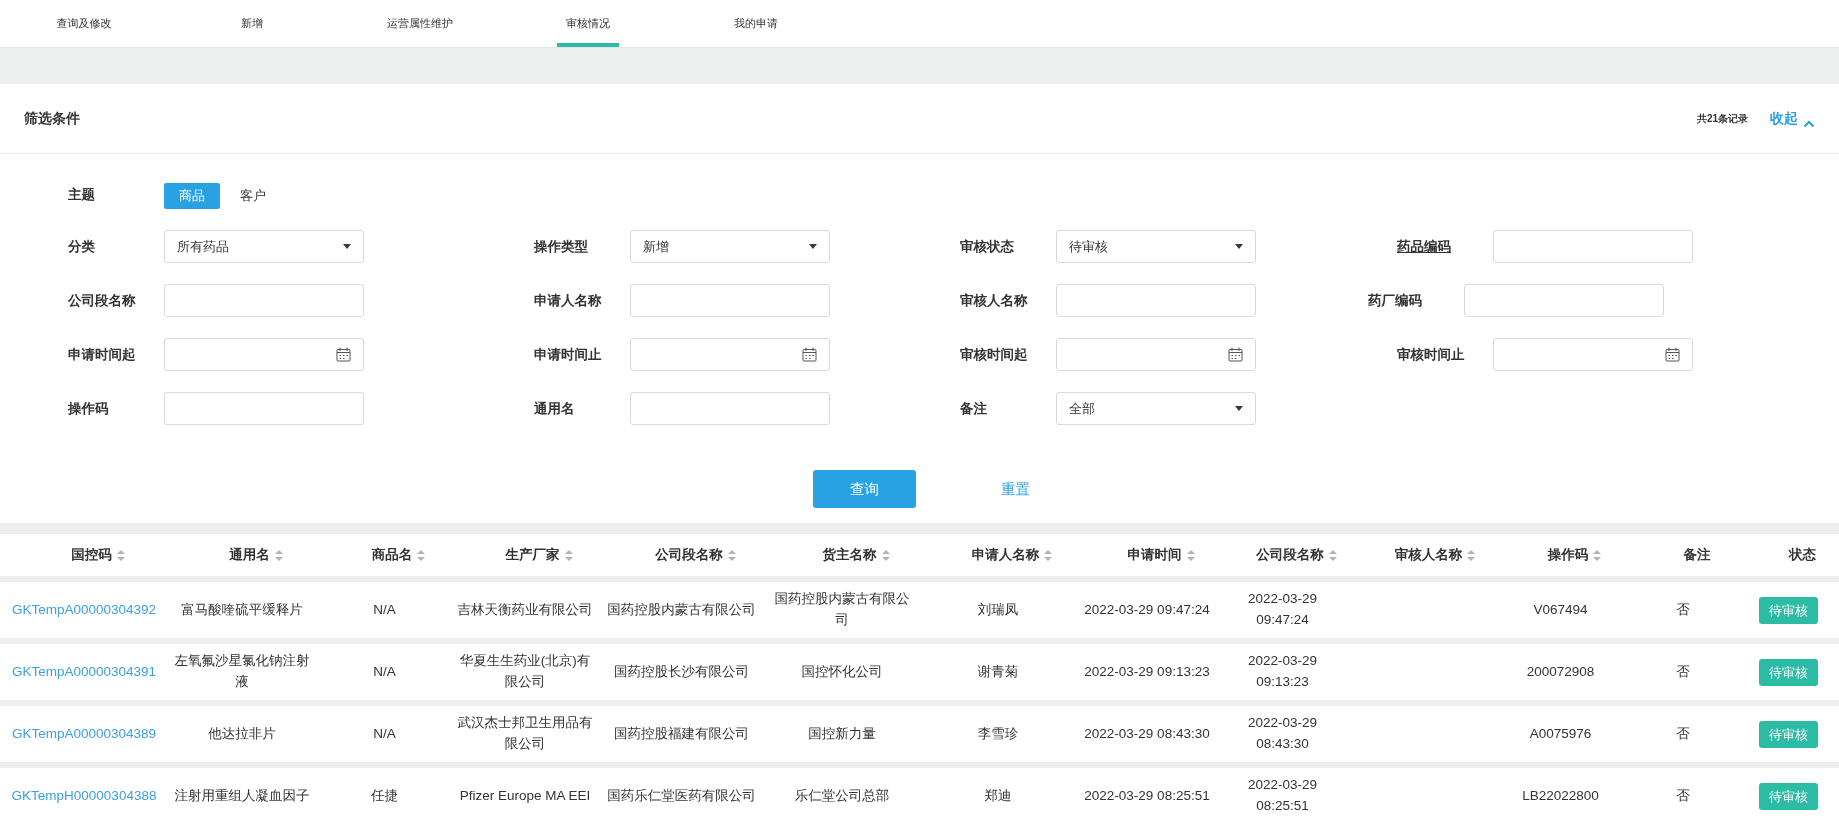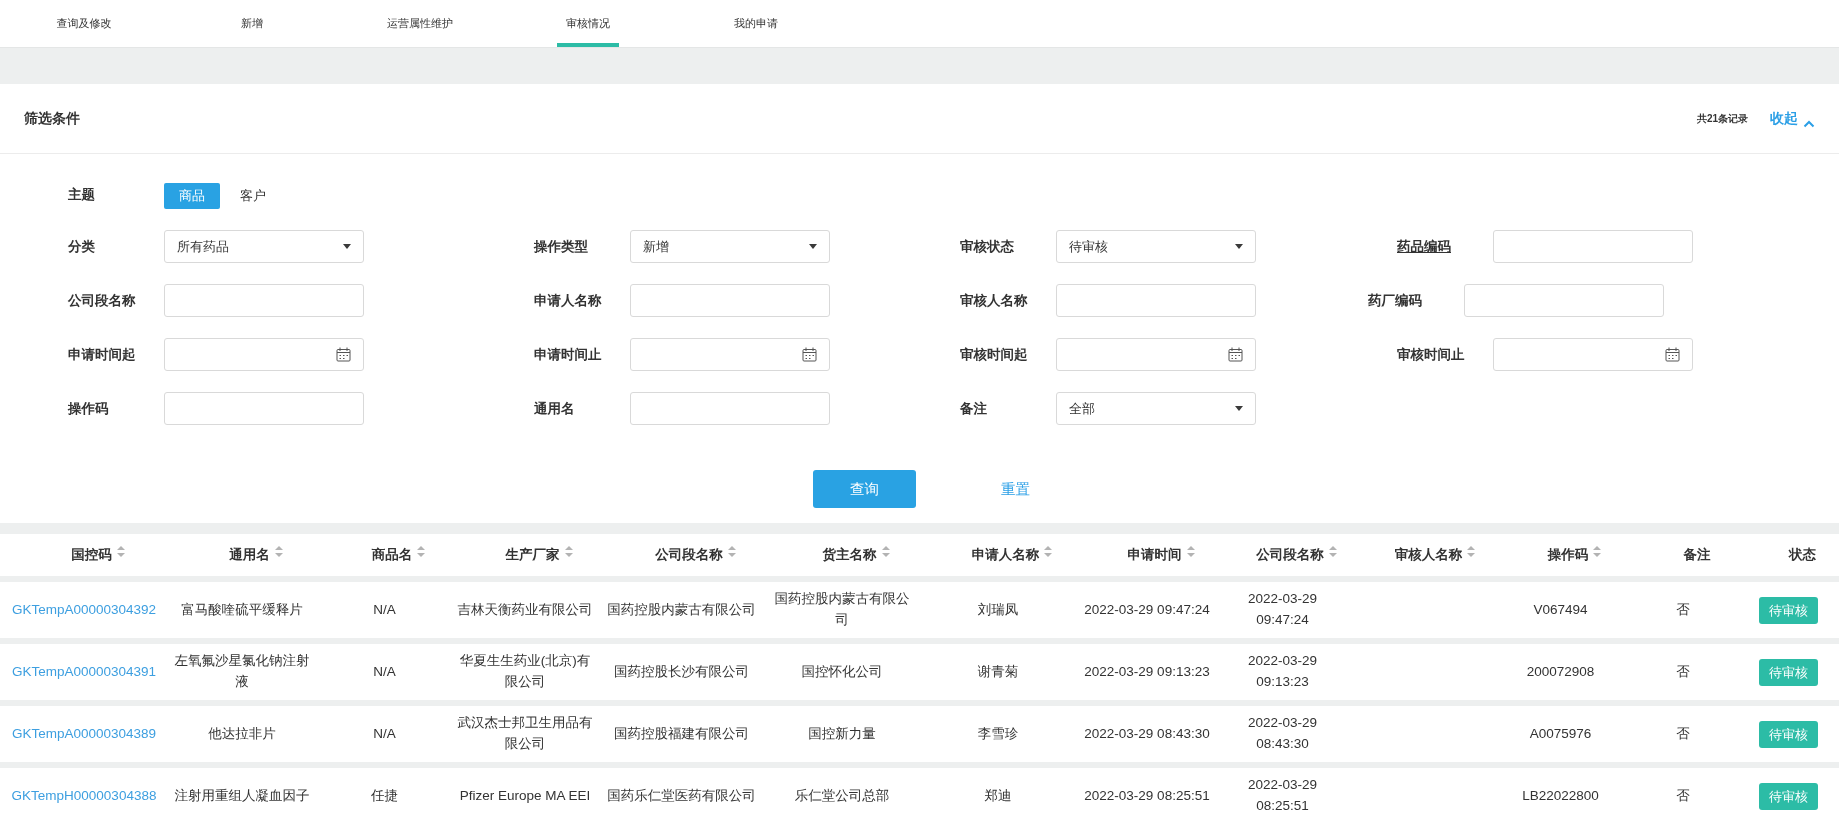--- a/index.html
+++ b/index.html
@@ -48,21 +48,21 @@
                color:#fff; border:none; border-radius:3px; font-size:14.5px; cursor:pointer; }
   .reset-link { position:absolute; left:957px; top:0; line-height:38px; color:#2b9fe6;
                 font-size:14.5px; cursor:pointer; text-decoration:none; }
   
   .table-panel { margin-top:11px; background:#fff; }
   table { width:1839px; table-layout:fixed; border-collapse:collapse; background:#fff; }
   th { height:45px; border-bottom:6px solid #edefef; font-size:13.5px; font-weight:bold;
        text-align:center; padding:0 4px; }
   td { height:62px; border-bottom:6px solid #edefef; font-size:13.5px; text-align:center;
        padding:6px 4px; line-height:1.55; word-break:break-word; vertical-align:middle; }
-  .th-inner { display:inline-flex; justify-content:center;margin-left:28px; }
+  .th-inner { display:inline-flex; align-items:center; justify-content:center;margin-left:28px; }
   .sort { display:inline-flex; flex-direction:column; gap:3px; margin-left:5px; }
   .tri-up   { width:0; height:0; border-left:4px solid transparent; border-right:4px solid transparent;
               border-bottom:4.5px solid #b3b3b3; }
   .tri-down { width:0; height:0; border-left:4px solid transparent; border-right:4px solid transparent;
               border-top:4.5px solid #b3b3b3; }
   .id-link { color:#3d9fe0; cursor:pointer; }
   .badge { display:inline-block; background:#2cbca6; color:#fff; font-size:13px; line-height:1;
            padding:7px 10px; border-radius:3px; white-space:nowrap; }
 </style>
 </head>

